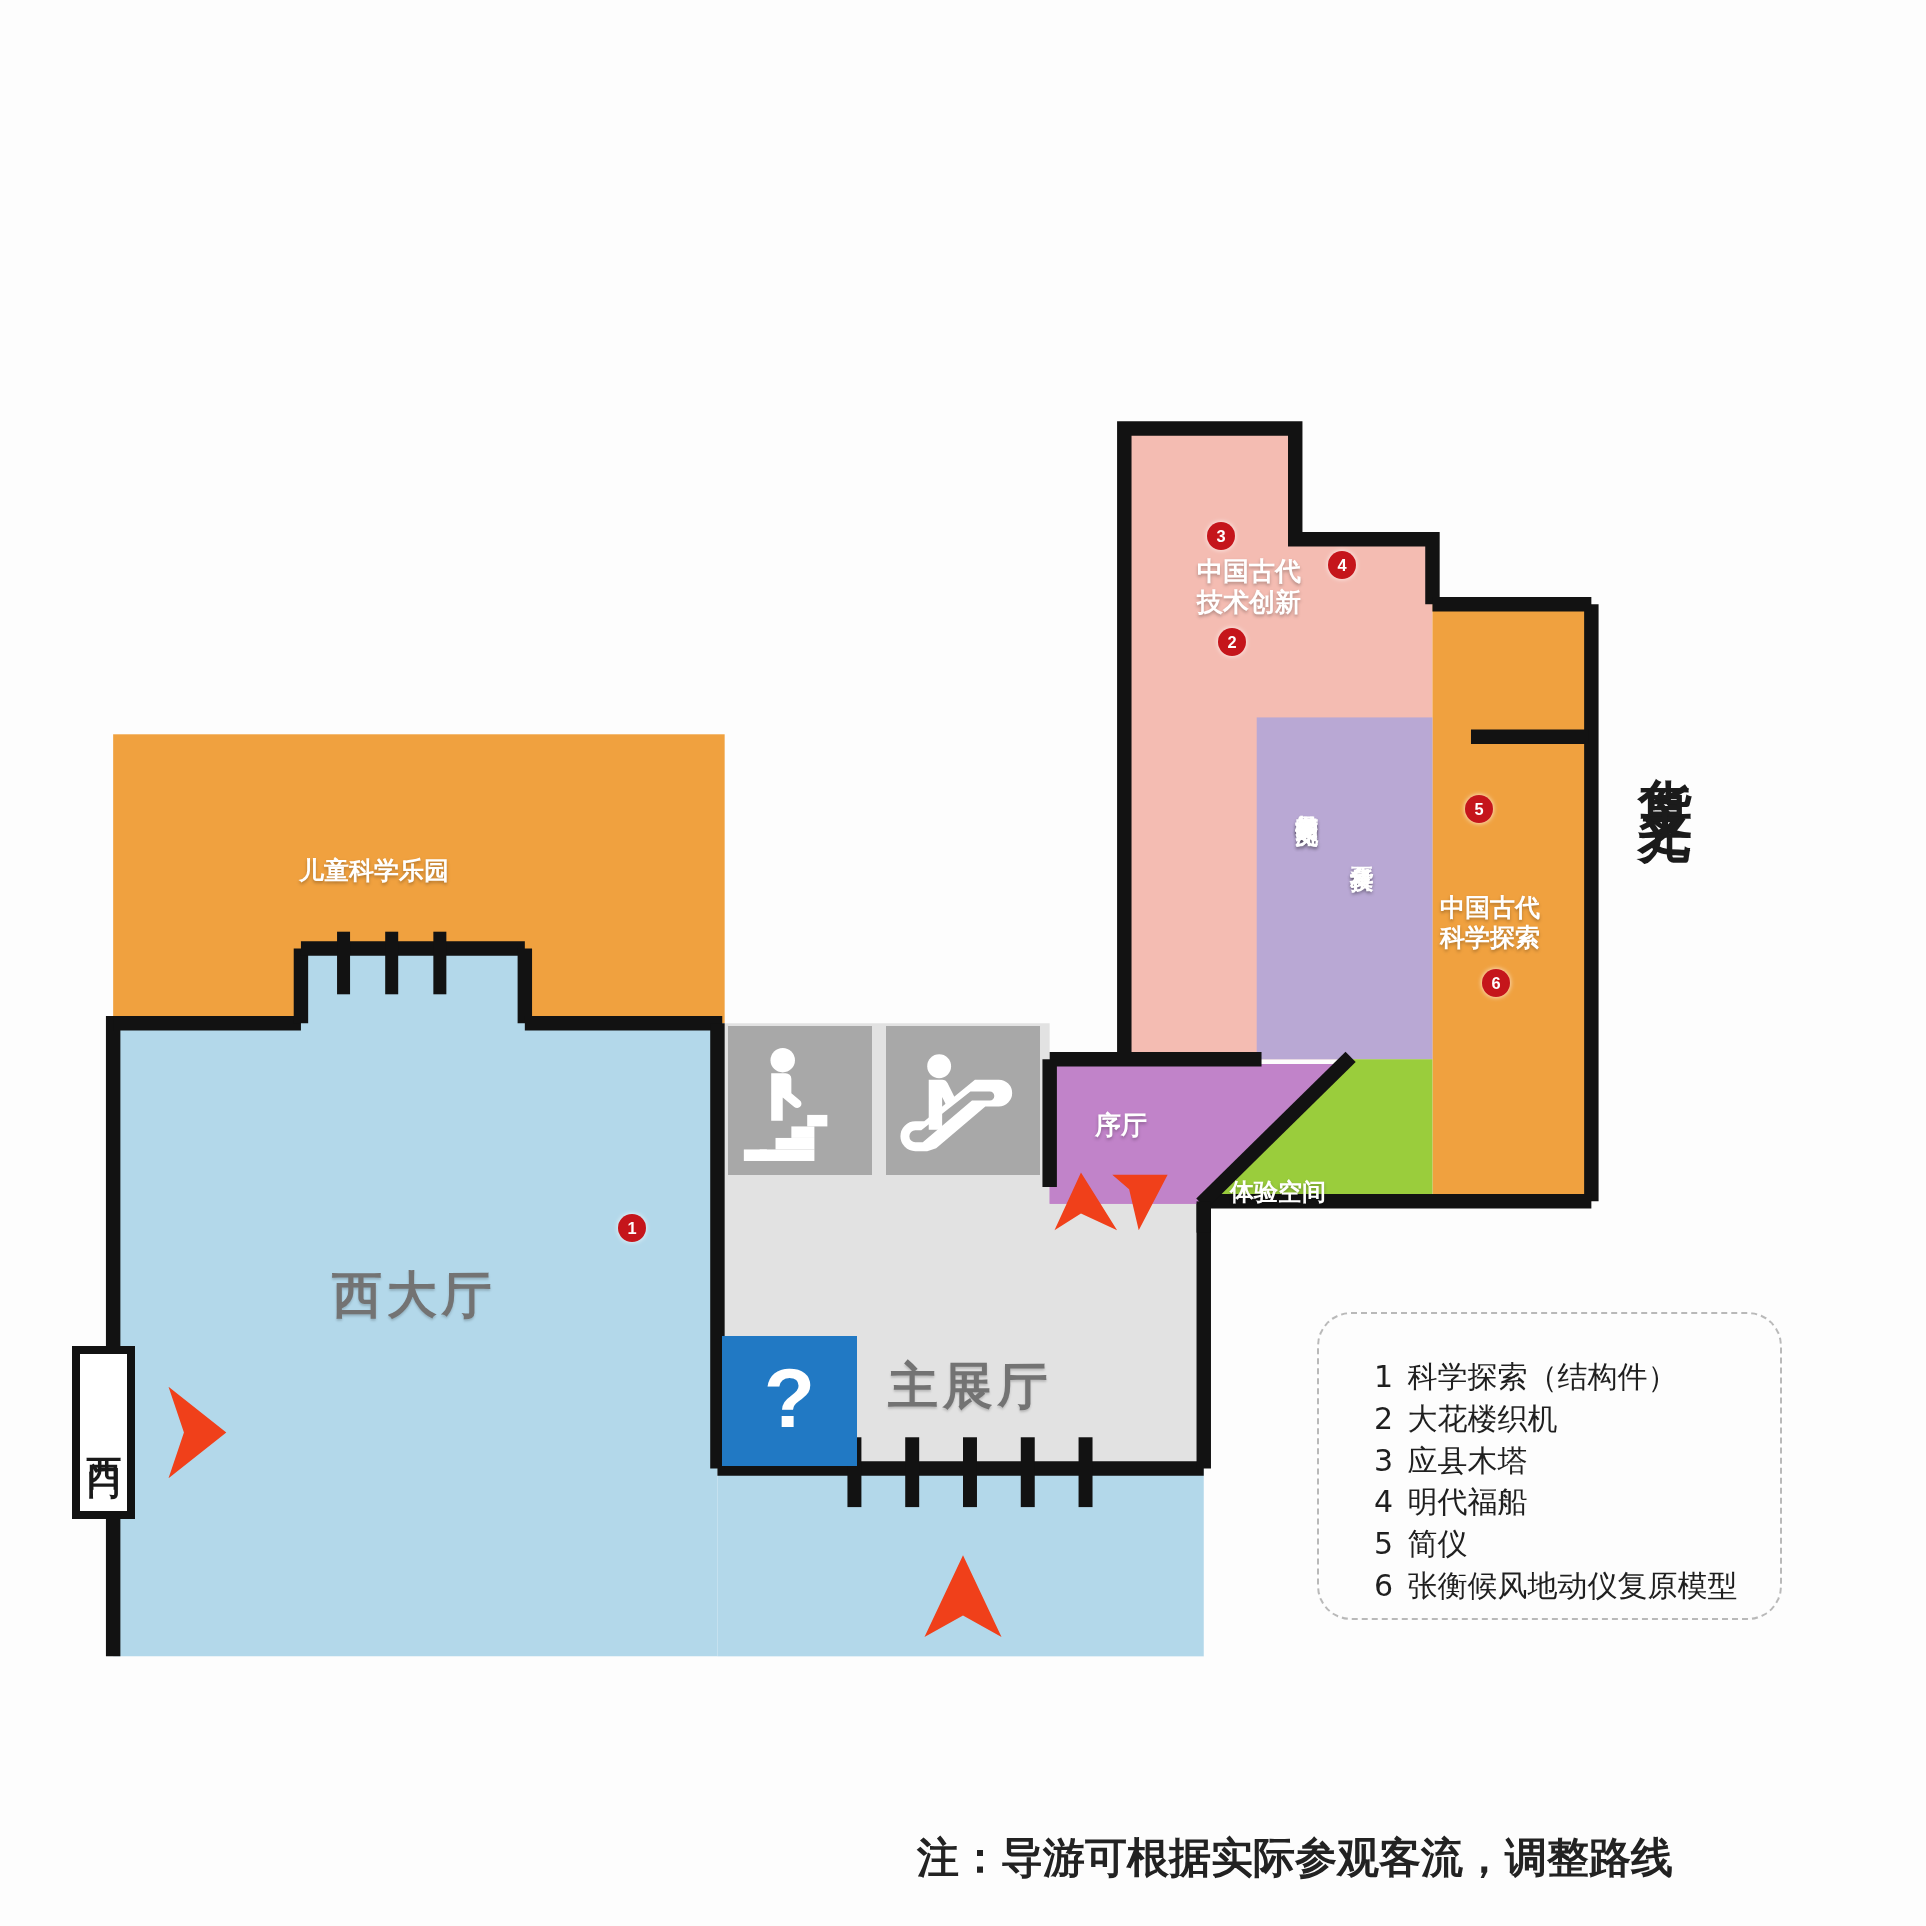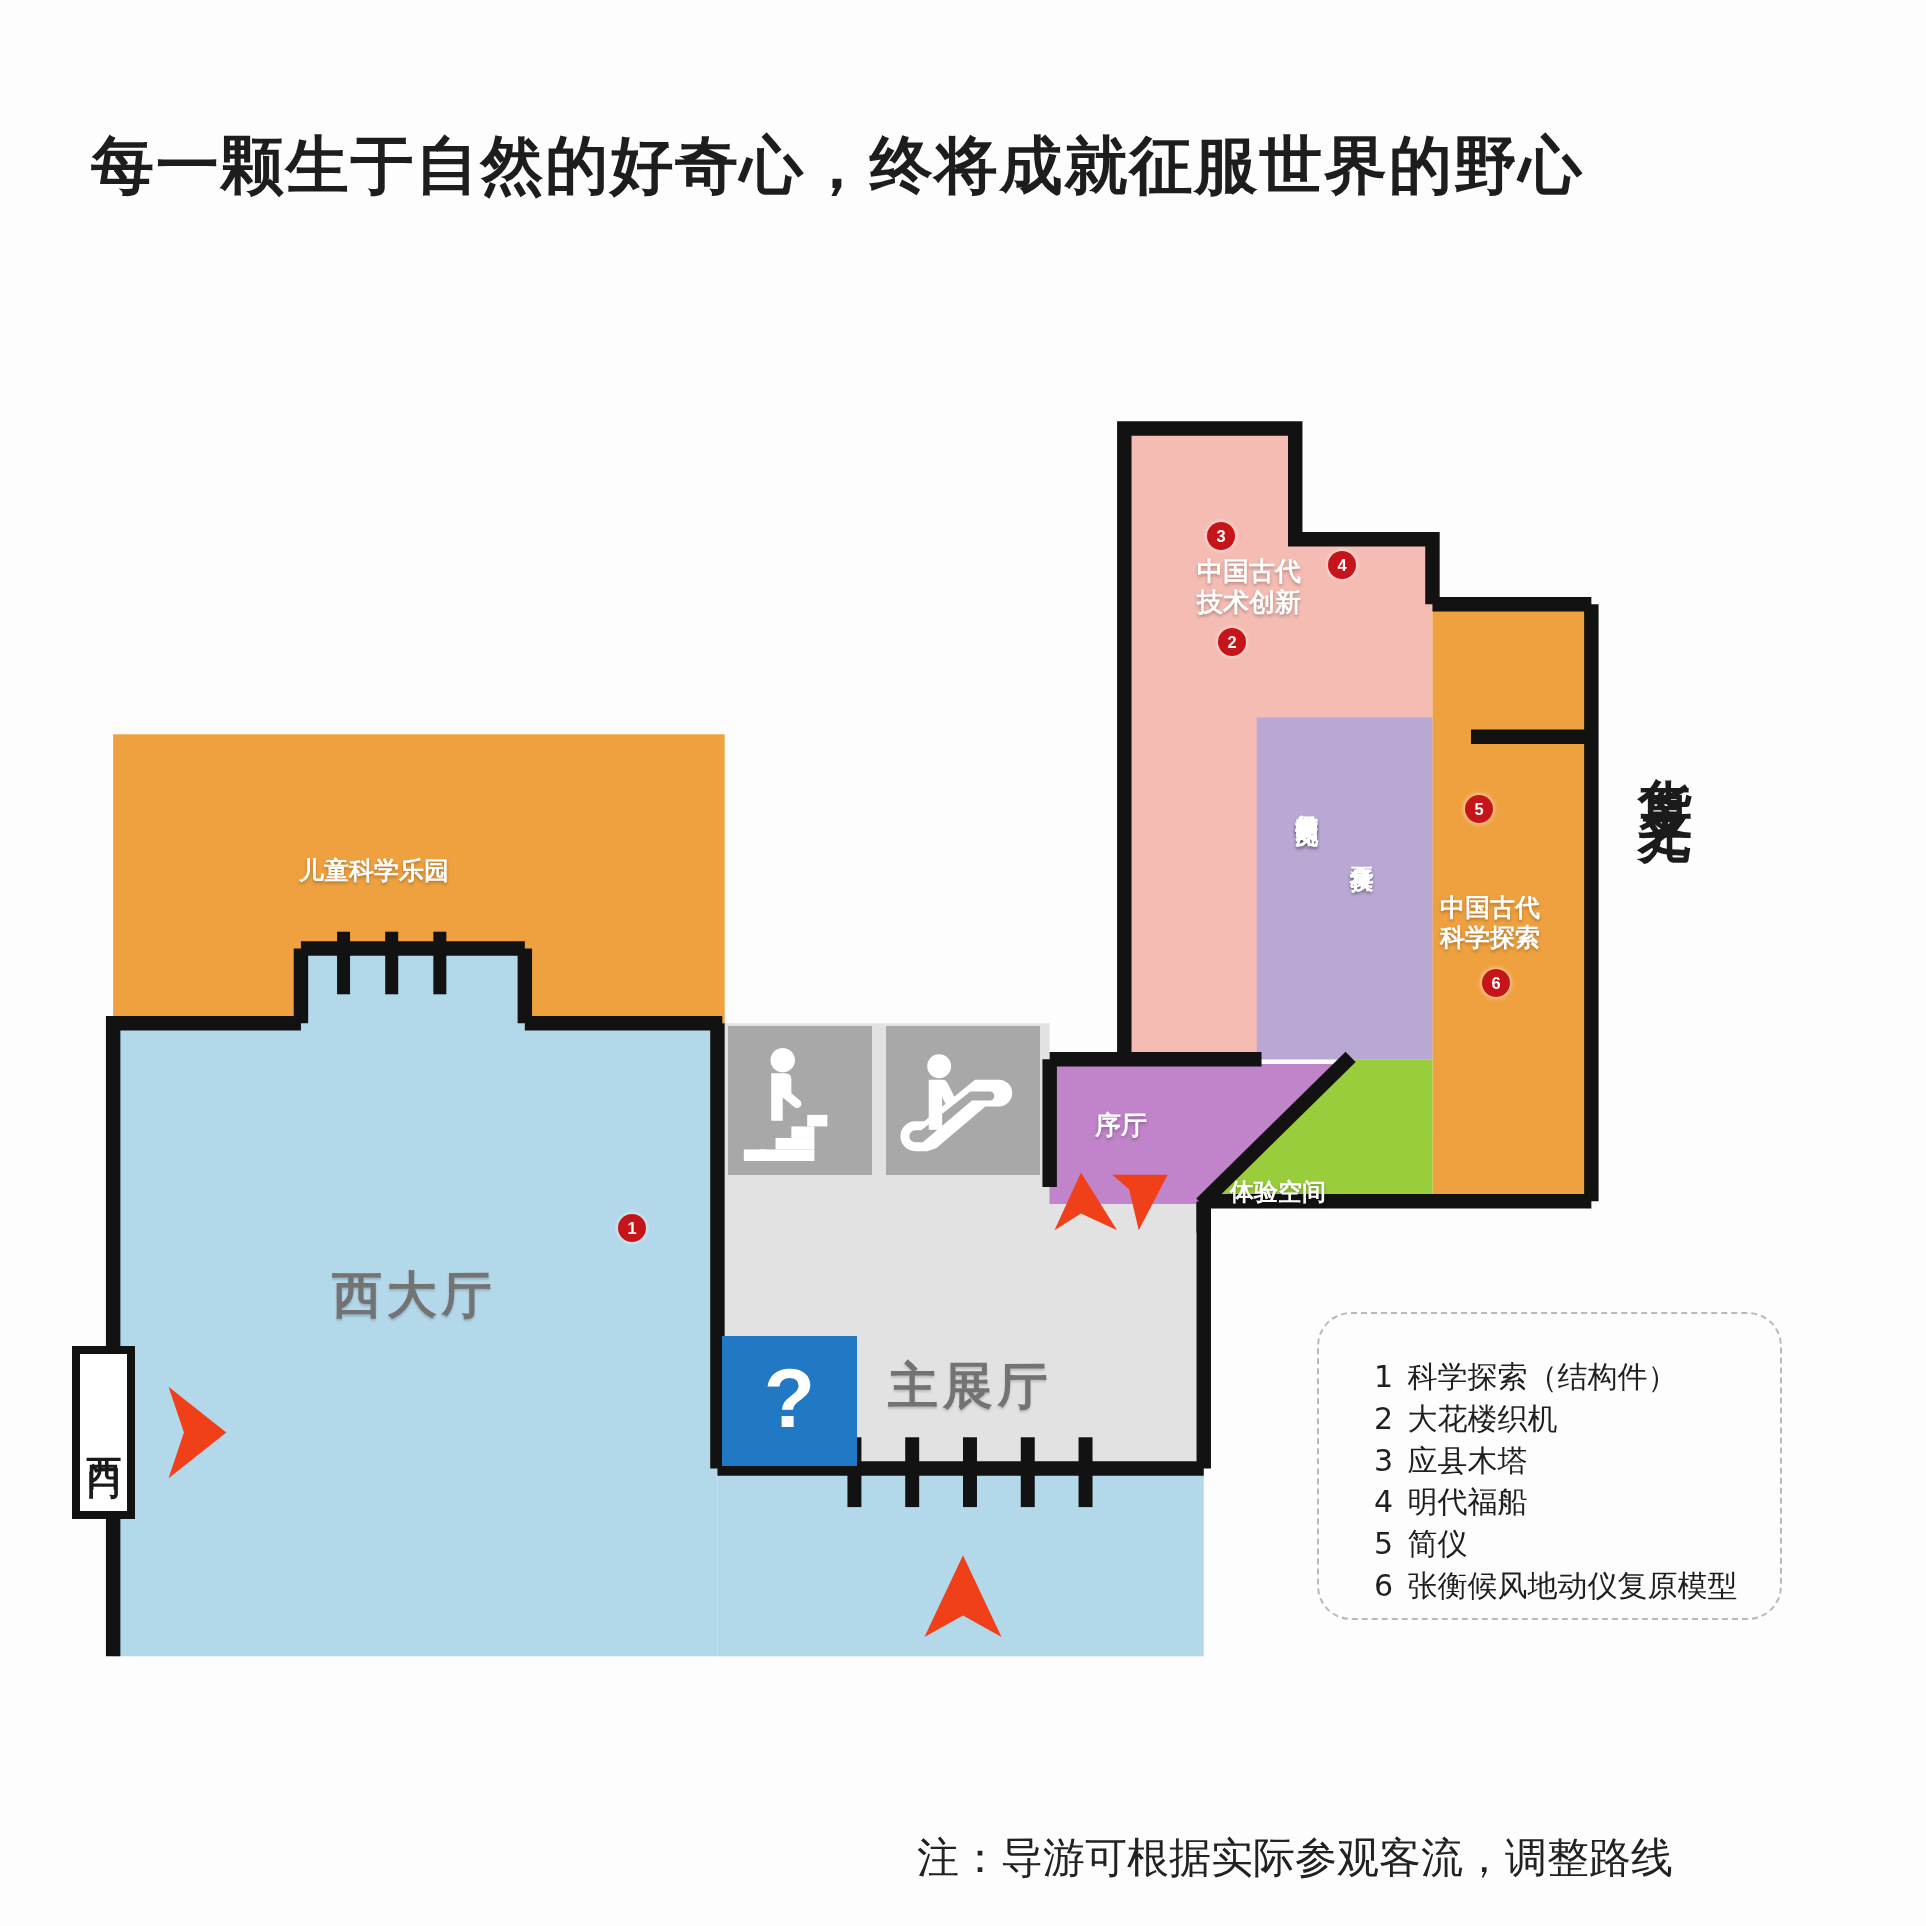--- a/index.html
+++ b/index.html
@@ -77,35 +77,34 @@
   #legend li{
     display:flex;align-items:flex-start;gap:14.4px;
     font-size:30px;color:#1f1f1f;margin-bottom:8.2px;line-height:1.12;
     font-family:"DejaVu Sans","Liberation Sans",sans-serif;
   }
   #legend li .num{width:19px;flex:0 0 19px;text-align:left;}
 
   
   #note{
     position:absolute;left:917px;top:1830px;
-    font-size:42px;color:#222;font-weight:400;white-space:nowrap;
+    font-size:42px;color:#222;font-weight:700;white-space:nowrap;
     font-family:"DejaVu Sans","Liberation Sans",sans-serif;
   }
 
   
   .icontile{position:absolute;background:#a8a8a8;}
   .infotile{position:absolute;background:#2179c4;display:flex;align-items:center;justify-content:center;}
   .infotile span{color:#fff;font-size:84px;font-weight:bold;line-height:1;margin-top:-6.7px;font-family:"Liberation Sans",sans-serif;}
 </style>
 </head>
 <body>
 
 <div id="page">
 
-  <div id="title">每一颗生于自然的好奇心，终将成就征服世界的野心</div>
 
   <svg id="plan" viewBox="0 0 4000 4000">
 
     <rect x="235" y="1525" width="1270" height="600" fill="#f0a13f"></rect>
 
     <path d="M 235 2125 L 625 2125 L 625 1975 L 1090 1975 L 1090 2125 L 1490 2125
              L 1490 3440 L 235 3440 Z" fill="#b3d8ea"></path>
 
     <rect x="1490" y="3050" width="1010" height="390" fill="#b3d8ea"></rect>
 

